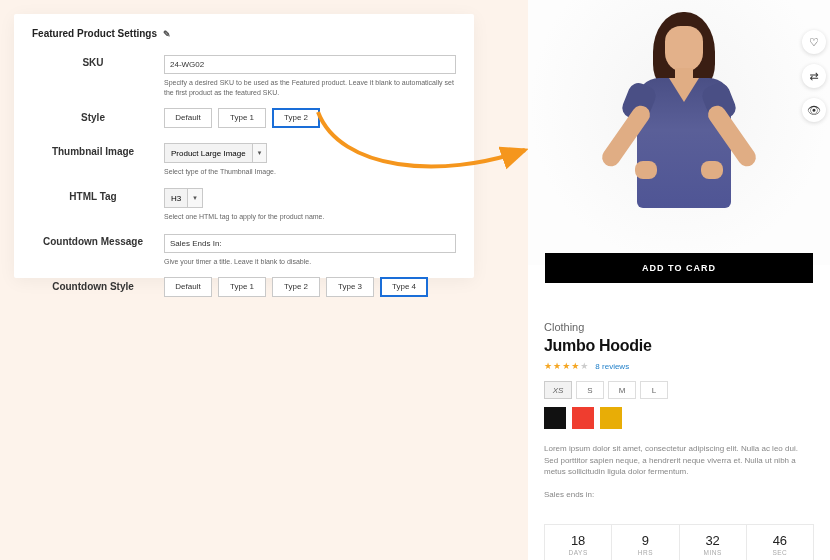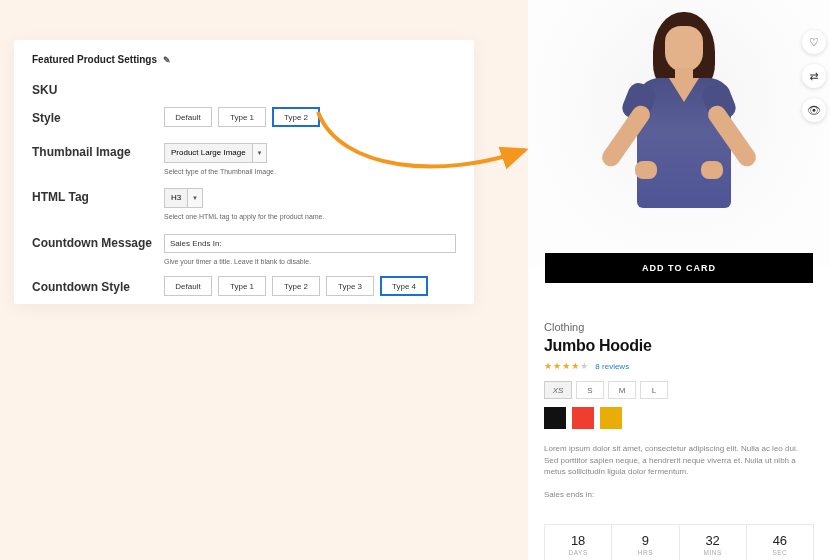--- a/index.html
+++ b/index.html
@@ -13,35 +13,34 @@
   }
   
   .admin {
     position: absolute;
     left: 14px; top: 14px;
     width: 460px; height: 264px;
     background: #fff;
     box-shadow: 0 3px 18px rgba(0,0,0,0.05);
     border-radius: 2px;
     padding: 14px 18px 12px;
-    margin-top: 26px;
   }
   .admin-title {
     font-size: 10px;
     font-weight: 700;
     color: #222;
     display:flex; align-items:center; gap:6px;
   }
   .admin-title .edit-icon { font-size:9px; color:#555; }
   .field-row {
     display:flex; margin-top: 14px; align-items:flex-start;
   }
   .field-row.tight { margin-top: 10px; }
   .field-label {
-    width: 132px; text-align: left; font-size: 12px; font-weight:700; color:#333;
+    width: 132px; text-align: center; font-size: 10px; font-weight:700; color:#333;
     padding-right: 10px; padding-top:4px;
   }
   .field-body { flex:1; }
   .text-input {
     width: 100%; height: 19px; border:1px solid #c9c9c9; padding: 0 5px;
     font-size:8px; color:#333;
   }
   .helper {
     font-size:7px; color:#666; margin-top:4px; line-height:1.4;
   }
@@ -167,20 +166,24 @@
 <body>
 
 <div class="admin">
   <div class="admin-title">
     <span>Featured Product Settings</span>
     <span class="edit-icon">✎</span>
   </div>
 
   <div class="field-row">
     <div class="field-label">SKU</div>
+    <div class="field-body">
+      <input class="text-input" value="24-WG02" style="">
+      <div class="helper">Specify a desired SKU to be used as the Featured product. Leave it blank to automatically set the first product as the featured SKU.</div>
+    </div>
   </div>
 
   <div class="field-row tight">
     <div class="field-label">Style</div>
     <div class="field-body">
       <div class="btn-group">
         <div class="btn-option">Default</div>
         <div class="btn-option">Type 1</div>
         <div class="btn-option sel">Type 2</div>
       </div>

